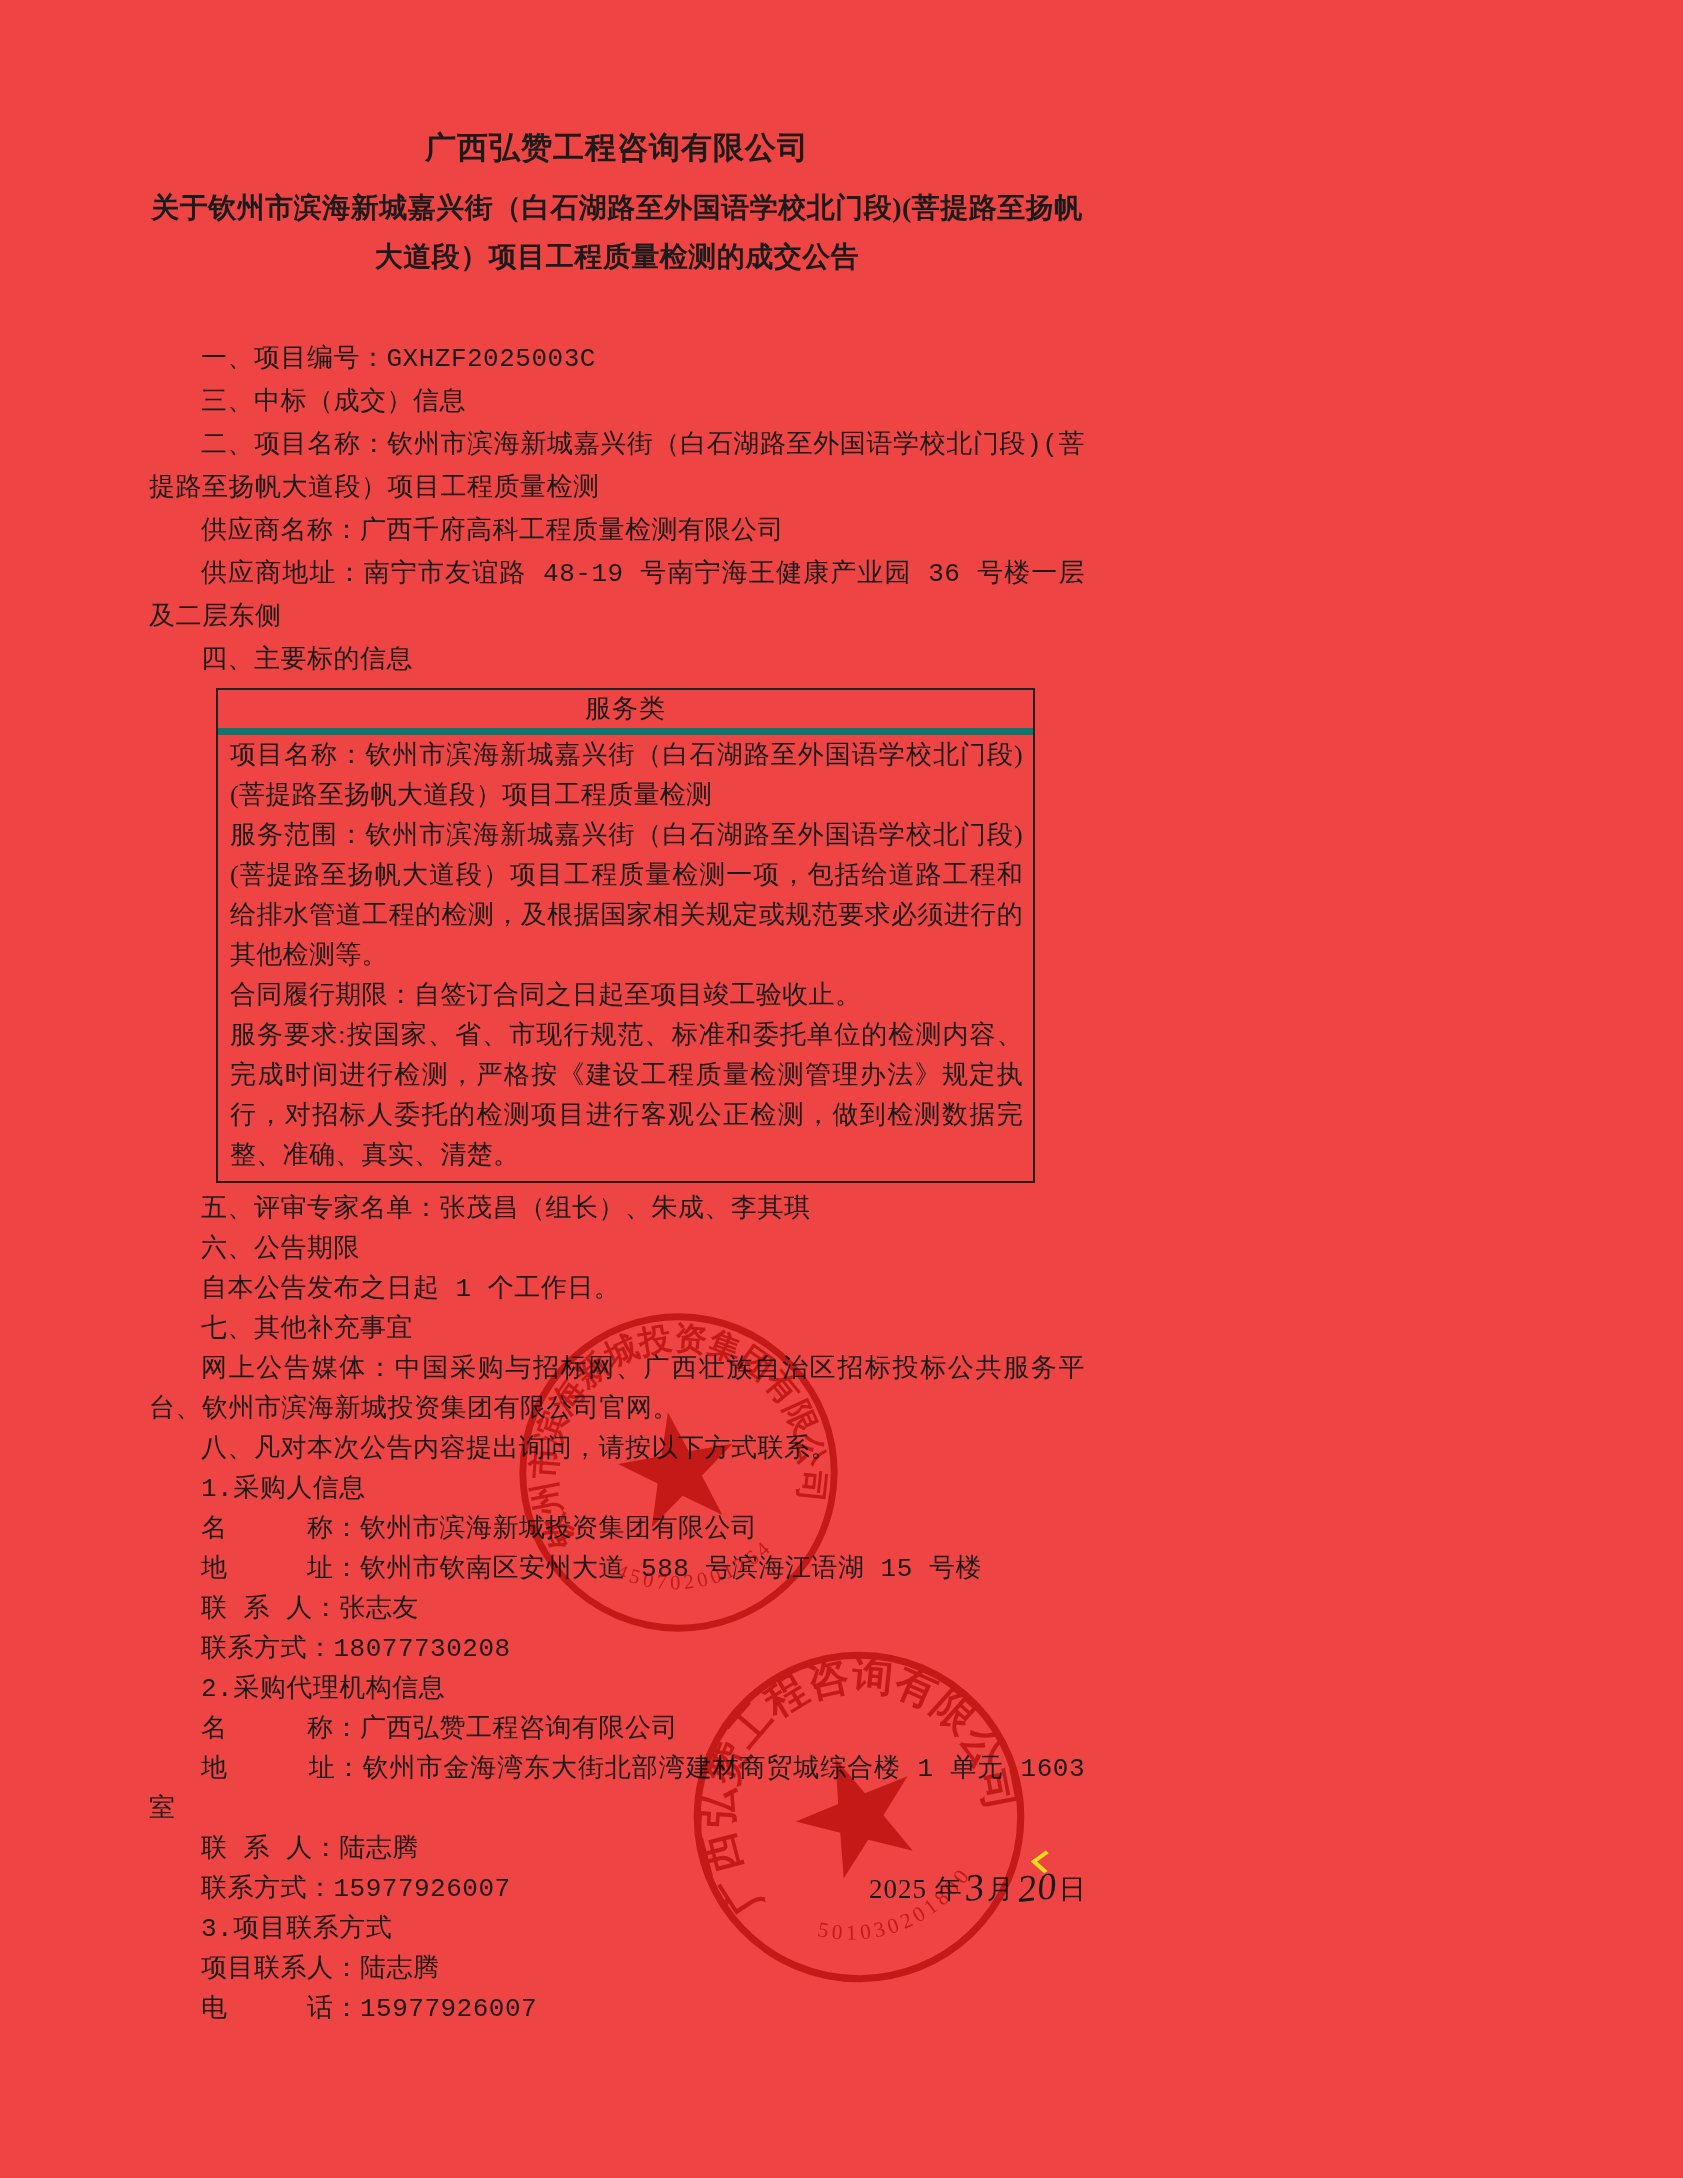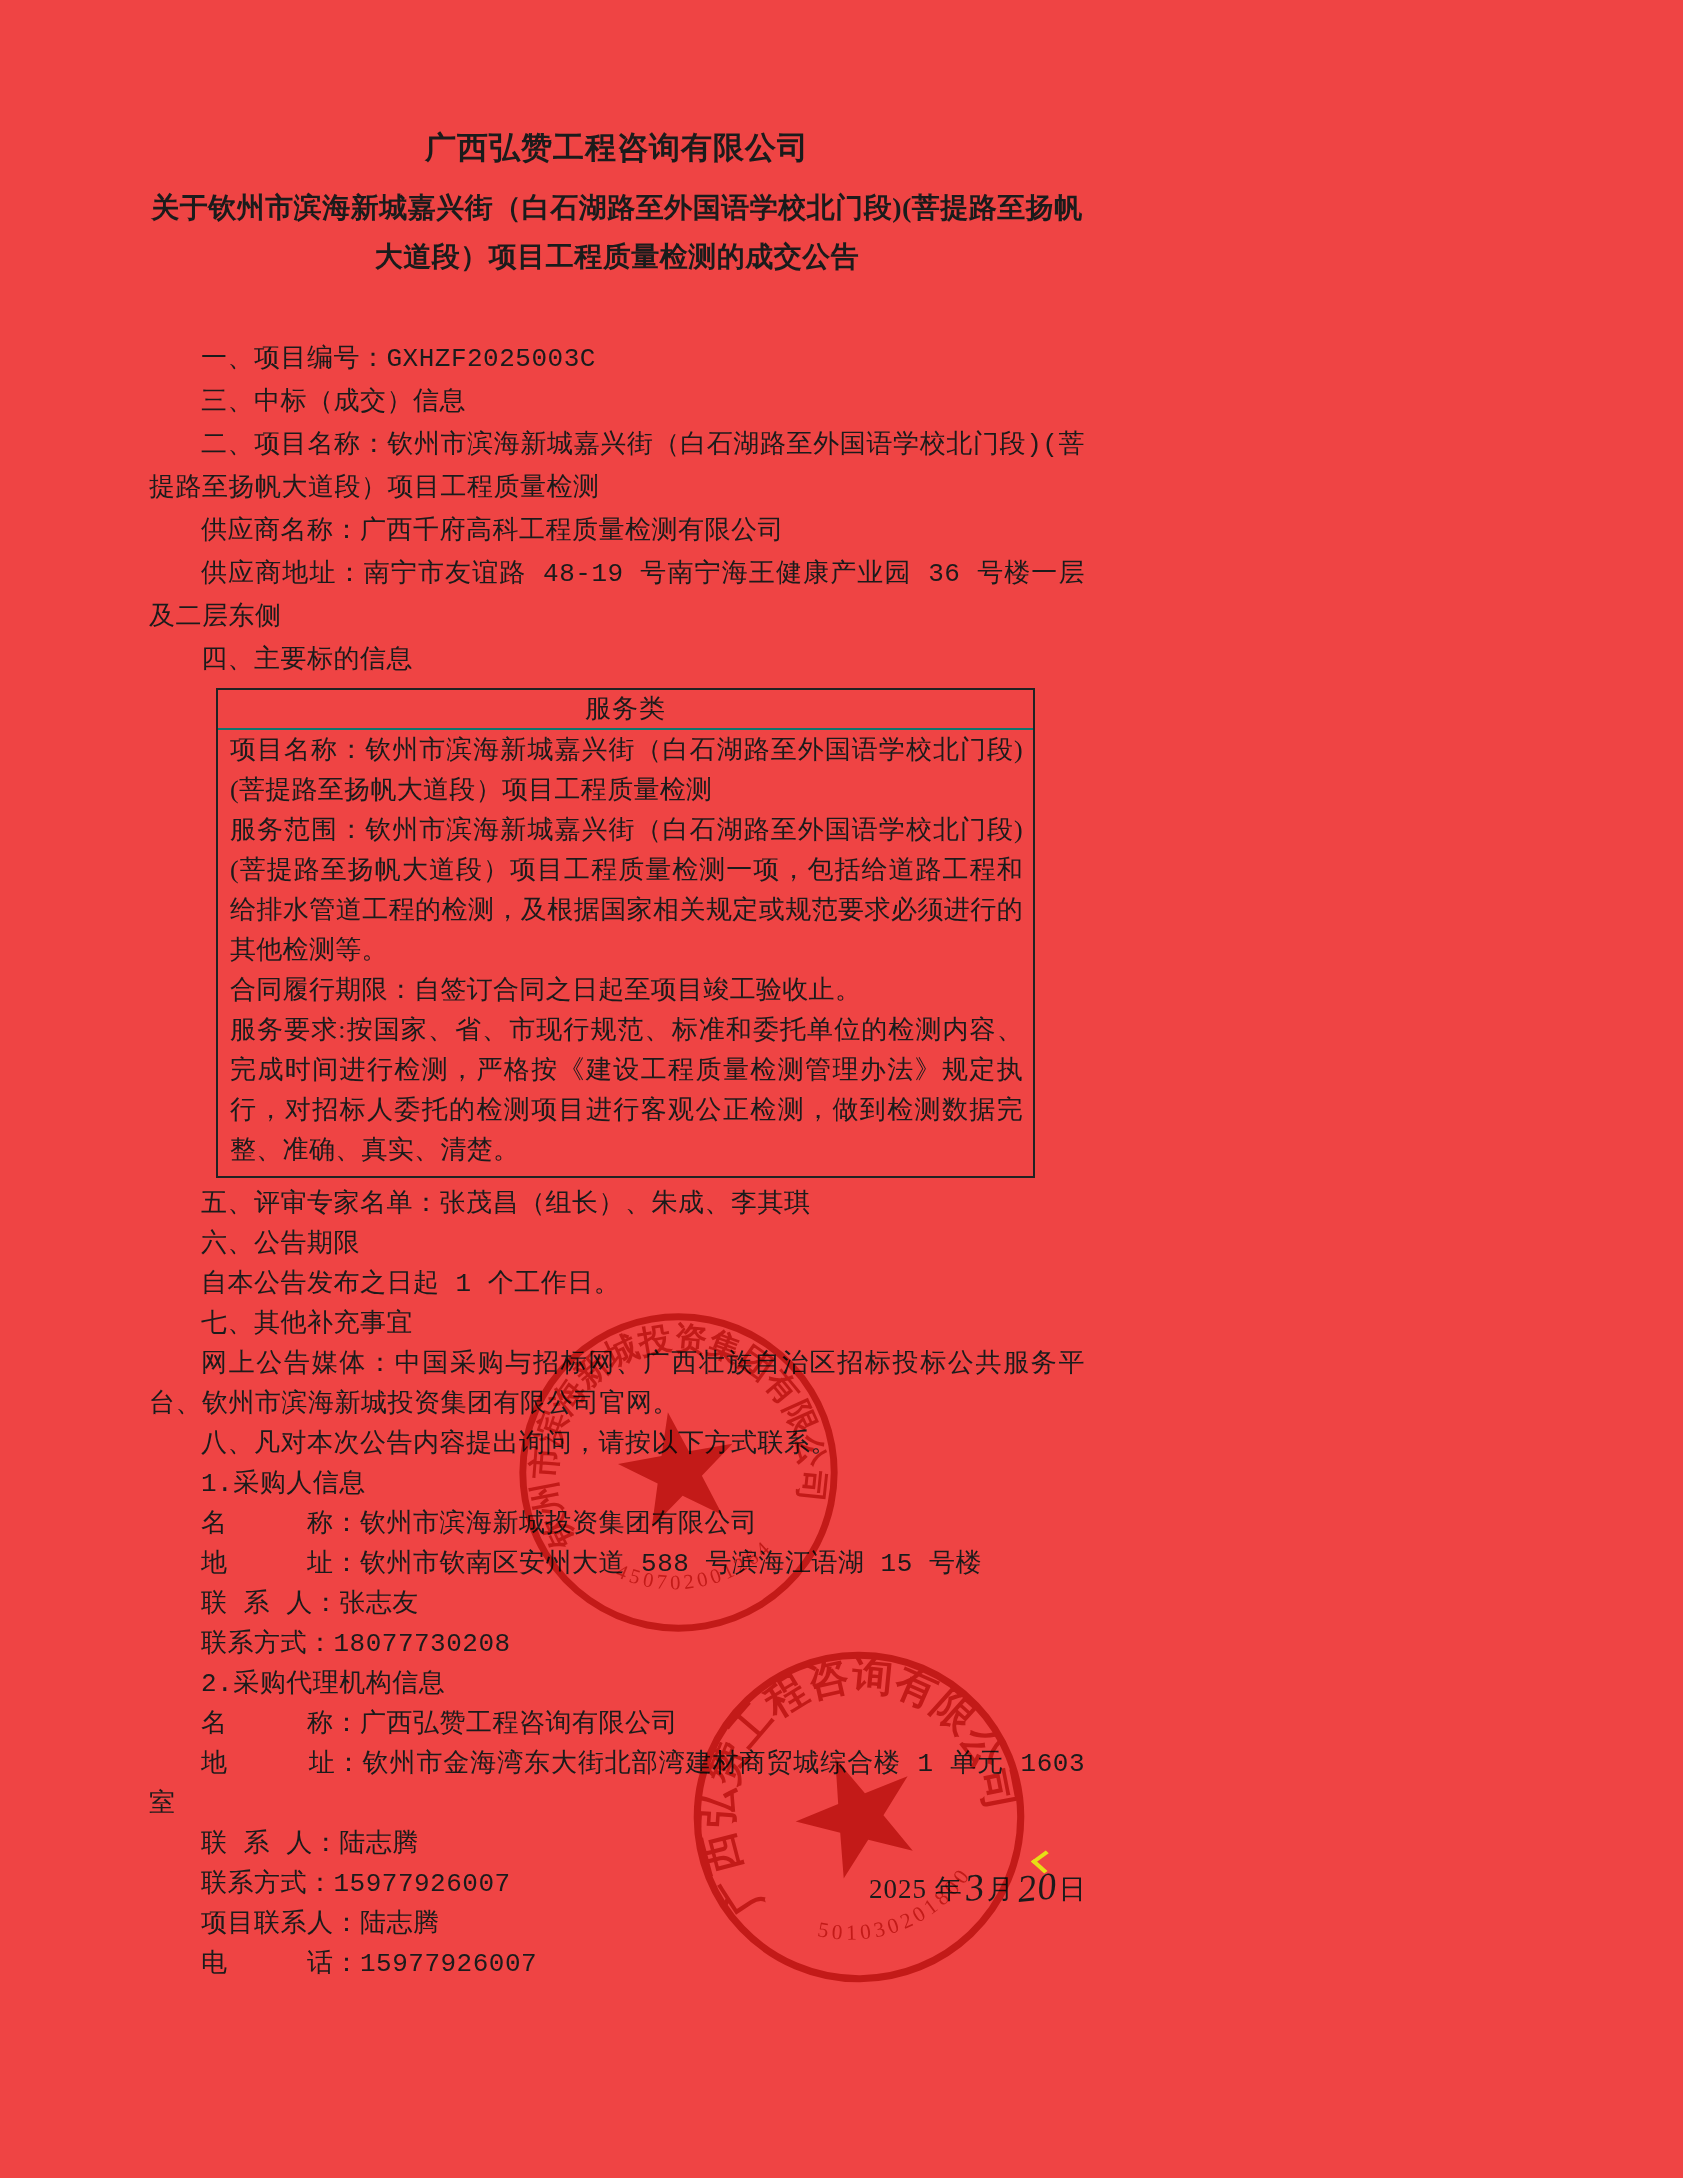--- a/index.html
+++ b/index.html
@@ -34,21 +34,21 @@
     font-family:Liberation Mono, monospace;
   }
   .closing .para{line-height:40px;}
   .stable{
     margin:6px 50px 6px 67px;
     border:2px solid #222;
   }
   .stable-header{
     font-size:26px;line-height:38px;
     text-align:center;
-    border-bottom:2px solid #0f766e;
+    border-bottom:7px solid #0f766e;
     letter-spacing:1px;
   }
   .tcell{padding:0 10px 6px 12px;}
   .tpara{
     font-size:26px;line-height:40px;
     margin:0;letter-spacing:0.3px;text-align:justify;
   }
   .date-line{
     position:absolute;
     left:869px;top:1863px;
@@ -121,20 +121,21 @@
         <p class="para">1.采购人信息</p>
         <p class="para">名　　　称：钦州市滨海新城投资集团有限公司</p>
         <p class="para">地　　　址：钦州市钦南区安州大道 588 号滨海江语湖 15 号楼</p>
         <p class="para">联 系 人：张志友</p>
         <p class="para">联系方式：18077730208</p>
         <p class="para">2.采购代理机构信息</p>
         <p class="para">名　　　称：广西弘赞工程咨询有限公司</p>
         <p class="para">地　　　址：钦州市金海湾东大街北部湾建材商贸城综合楼 1 单元 1603 室</p>
         <p class="para">联 系 人：陆志腾</p>
         <p class="para">联系方式：15977926007</p>
+        <p class="para">3.项目联系方式</p>
         <p class="para">项目联系人：陆志腾</p>
         <p class="para">电　　　话：15977926007</p>
       </div>
   </div>
 
   <div class="date-line"><span>2025 年</span><span class="hw">3</span><span>月</span><span class="hw">20</span><span>日</span></div>
 
   <svg class="seal seal-1" viewBox="0 0 340 340">
     <circle class="sealring" cx="170" cy="170" r="158" stroke="#c5392d"></circle>
     <polygon points="170,108 155.9,150.6 111,150.8 147.2,177.4 133.6,220.2 170,194 206.4,220.2 192.8,177.4 229,150.8 184.1,150.6" fill="#c5392d"></polygon>

